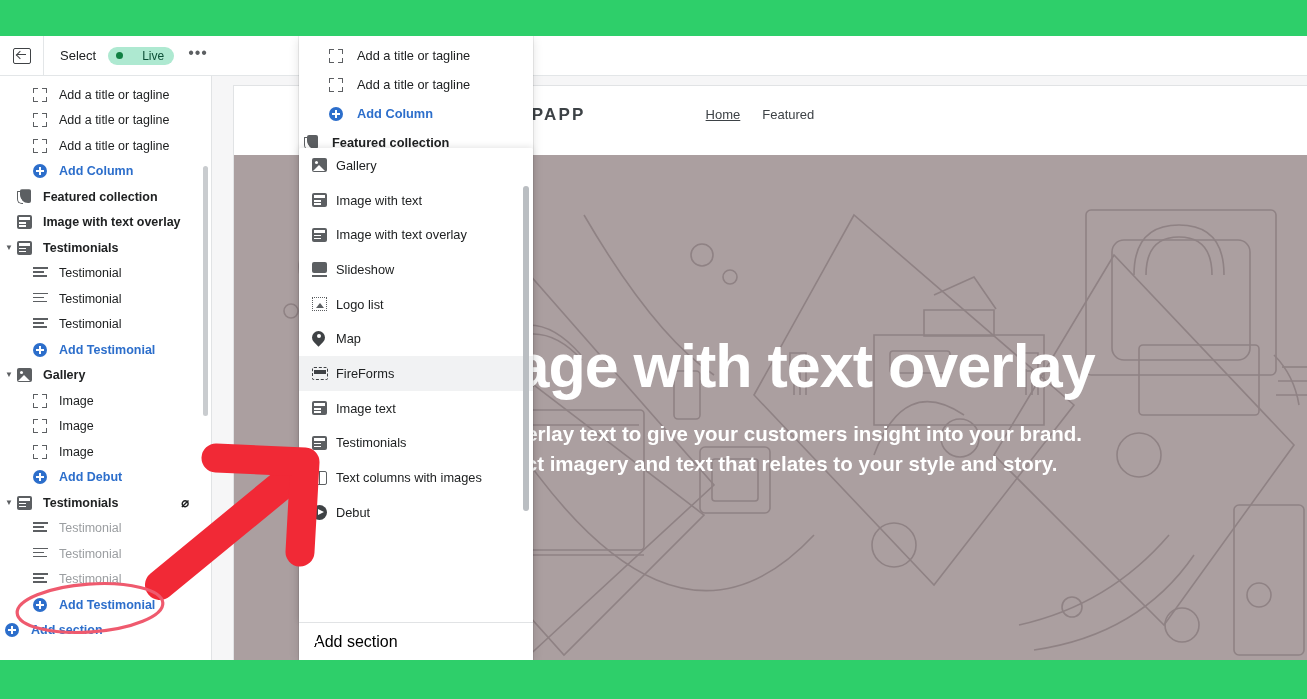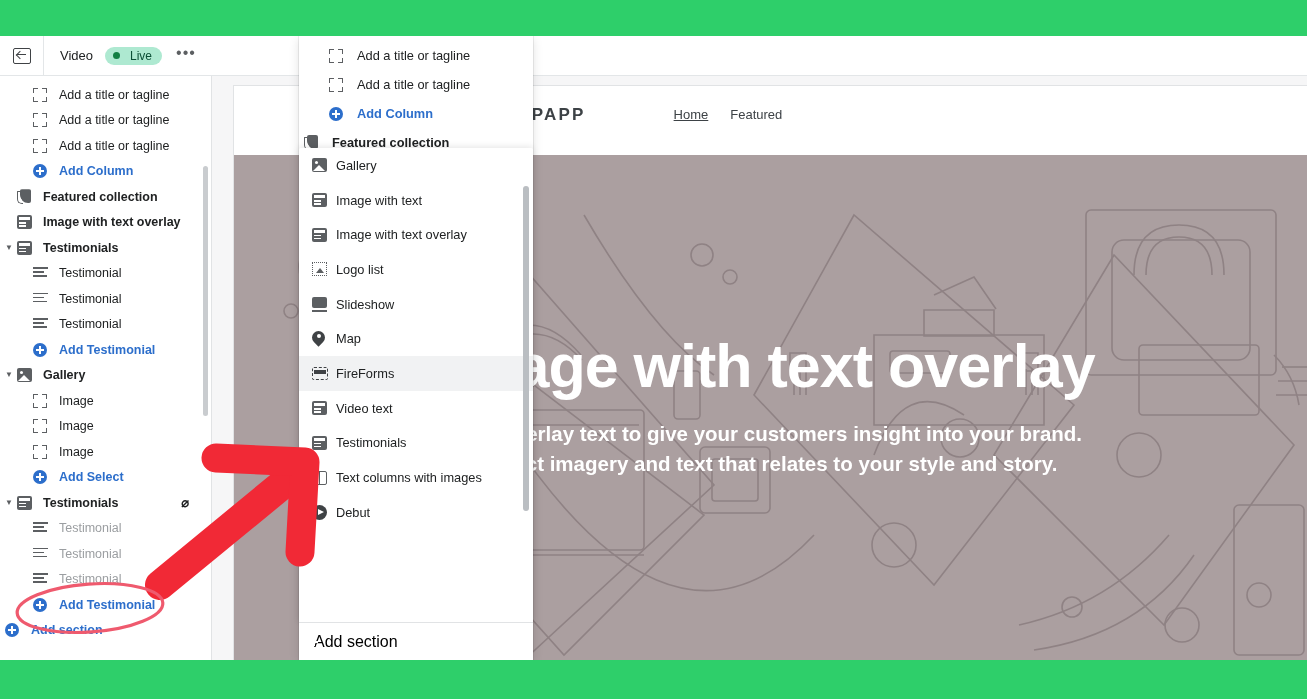--- a/index.html
+++ b/index.html
@@ -33,21 +33,21 @@
   .ico-exit:before {
     content:""; position:absolute; left:3px; top:5px; width:9px; height:1.8px; background:#3f4245;
   }
   .ico-exit:after {
     content:""; position:absolute; left:3px; top:3px; width:5px; height:5px;
     border-left:1.8px solid #3f4245; border-bottom:1.8px solid #3f4245; transform:rotate(45deg);
   }
   #toolbar .theme-name { margin-left:16px; font-size:13px; color:#202223; }
   #toolbar .live-badge {
     margin-left:12px; background:#aee9d1; color:#0b4f36; font-size:12px;
-    border-radius:10px; padding:2px 10px 2px 8px; display:flex; align-items:center; gap:10px;
+    border-radius:10px; padding:2px 10px 2px 8px; display:flex; align-items:center; gap:19px;
   }
   #toolbar .live-dot { width:7px; height:7px; border-radius:50%; background:#108043; }
   #toolbar .dots { margin-left:14px; color:#5c5f62; font-size:16px; letter-spacing:1px; cursor:pointer; line-height:10px; padding-bottom:6px;}
 
   
   #sidebar {
     position:absolute; left:0; top:40px; width:212px; height:584px;
     background:#ffffff; border-right:1px solid #e1e3e5; overflow:hidden;
   }
   #sidebar .partial-top { height:6px; }
@@ -126,21 +126,21 @@
   #preview-card {
     position:absolute; left:22px; top:10px; width:1073px; height:584px;
     background:#ffffff; box-shadow:0 0 0 1px #e1e3e5;
   }
   #store-header {
     height:57px; display:flex; align-items:center; background:#fff;
   }
   #store-logo {
     margin-left:130px; font-size:17px; font-weight:bold; letter-spacing:2.2px; color:#3d4246;
   }
-  #store-nav { margin-left:88px; display:flex; gap:22px; font-size:13px; color:#3d4246; }
+  #store-nav { margin-left:120px; display:flex; gap:22px; font-size:13px; color:#3d4246; }
   #store-nav .active { text-decoration:underline; }
 
   #hero {
     position:absolute; left:0; top:69px; width:1073px; height:505px;
     background:#ab9fa0; overflow:hidden;
   }
   #hero svg { position:absolute; left:0; top:0; }
   #hero-text {
     position:absolute; left:0; top:0; width:100%; height:100%;
     display:flex; flex-direction:column; align-items:center; justify-content:center;
@@ -207,21 +207,21 @@
 
 <div id="green-top"></div>
 <div id="green-bottom"></div>
 
 <div id="app">
 
   <div id="toolbar">
     <div class="back-btn">
       <span class="ico-exit"></span>
     </div>
-    <span class="theme-name">Video</span>
+    <span class="theme-name">Select</span>
     <span class="live-badge">
       <span class="live-dot"></span>
       <span>Live</span>
     </span>
     <span class="dots">•••</span>
   </div>
 
   <div id="sidebar">
     <div class="partial-top"></div>
     <div id="sidebar-rows">
@@ -358,21 +358,21 @@
               <i></i>
               <i></i>
             </span>
           </span>
           <span class="lbl">Image</span>
         </div>
         <div class="srow child">
           <span class="glyph">
             <span class="ic-plus"></span>
           </span>
-          <span class="add">Add Select</span>
+          <span class="add">Add Debut</span>
         </div>
         <div class="srow group">
           <span class="caret">▼</span>
           <span class="glyph">
             <span class="ic-sect"></span>
           </span>
           <span class="lbl b">Testimonials</span>
           <span class="eye">⌀</span>
         </div>
         <div class="srow child dimmed">
@@ -554,47 +554,47 @@
             <span>Image with text</span>
           </div>
           <div class="prow">
             <span class="glyph">
               <span class="ic-sect"></span>
             </span>
             <span>Image with text overlay</span>
           </div>
           <div class="prow">
             <span class="glyph">
+              <span class="ic-slide"></span>
+            </span>
+            <span>Slideshow</span>
+          </div>
+          <div class="prow">
+            <span class="glyph">
               <span class="ic-logolist"></span>
             </span>
             <span>Logo list</span>
           </div>
           <div class="prow">
             <span class="glyph">
-              <span class="ic-slide"></span>
-            </span>
-            <span>Slideshow</span>
-          </div>
-          <div class="prow">
-            <span class="glyph">
               <span class="ic-pin"></span>
             </span>
             <span>Map</span>
           </div>
           <div class="prow sel">
             <span class="glyph">
               <span class="ic-fire"></span>
             </span>
             <span>FireForms</span>
           </div>
           <div class="prow">
             <span class="glyph">
               <span class="ic-sect"></span>
             </span>
-            <span>Video text</span>
+            <span>Image text</span>
           </div>
           <div class="prow">
             <span class="glyph">
               <span class="ic-sect"></span>
             </span>
             <span>Testimonials</span>
           </div>
           <div class="prow">
             <span class="glyph">
               <span class="ic-cols"></span>

